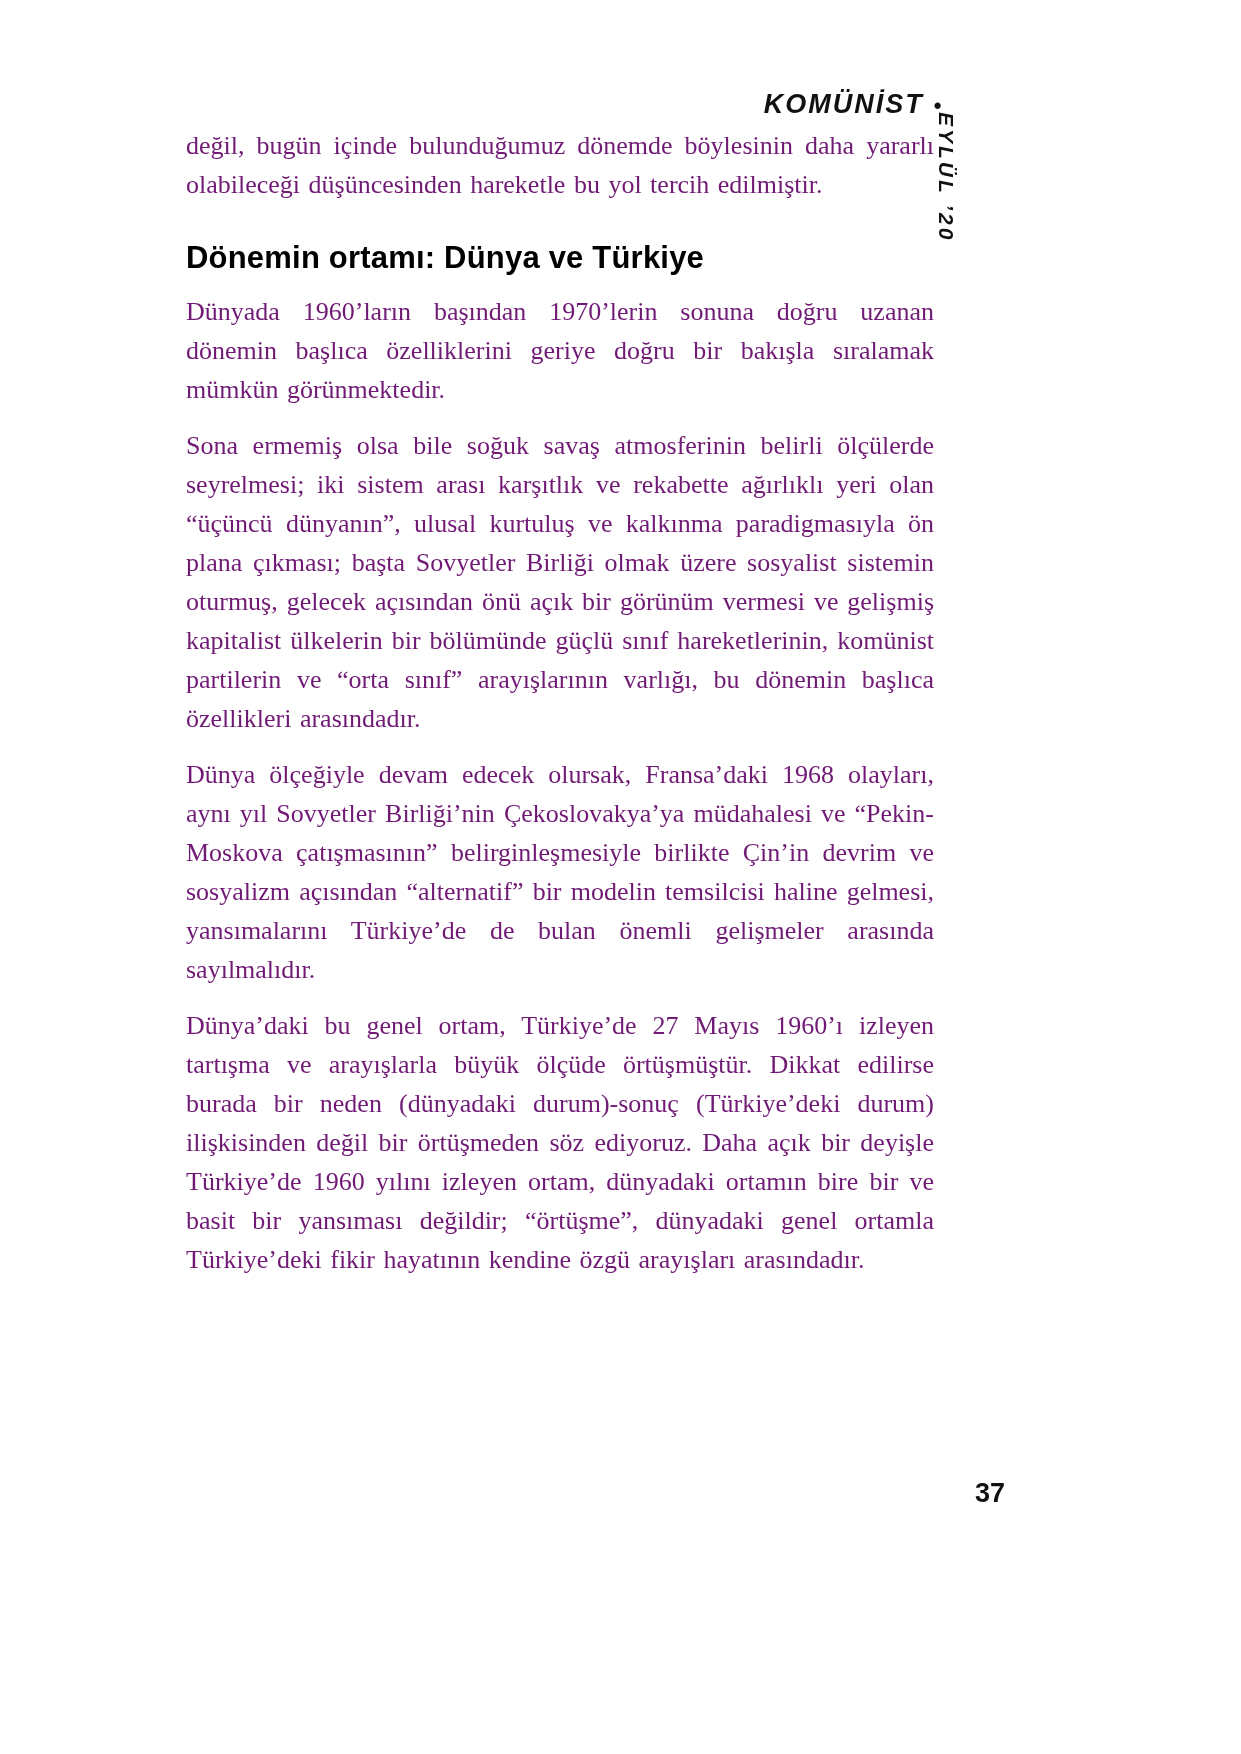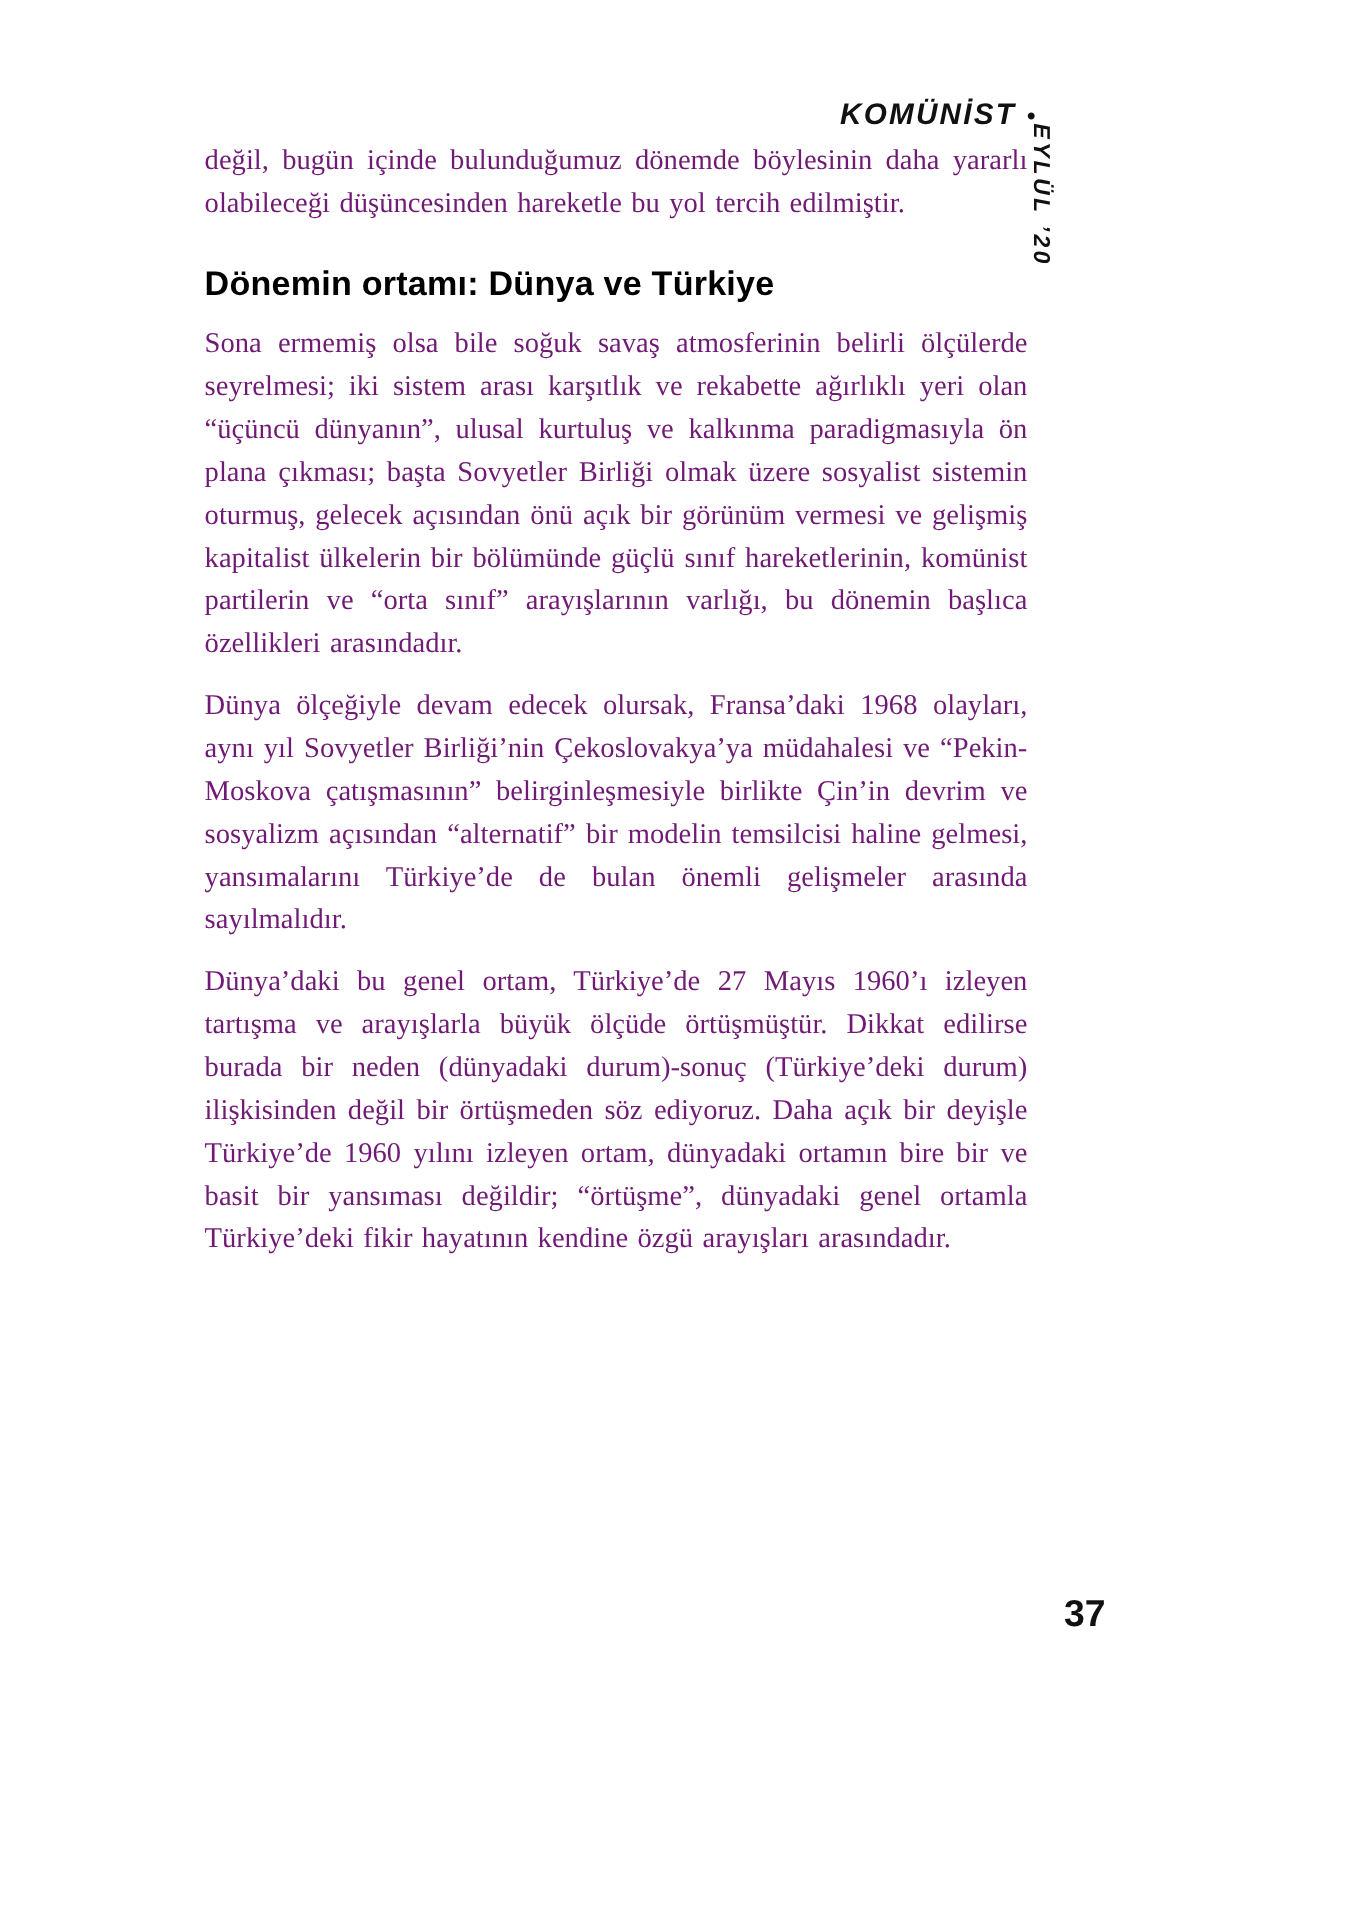--- a/index.html
+++ b/index.html
@@ -79,47 +79,48 @@
     font-weight: 600;
     font-size: 31px;
     color: #000000;
     margin-top: 36px;
     margin-bottom: 16px;
     letter-spacing: 0.2px;
   }
 
   .page-number {
     position: absolute;
-    top: 1448px;
+    top: 1478px;
     left: 700px;
     width: 305px;
     text-align: right;
     font-family: "Liberation Sans", sans-serif;
     font-weight: bold;
-    font-size: 34px;
+    font-size: 27px;
     color: #111111;
   }
 </style>
 </head>
 <body>
 
 <div class="page">
 
   <div class="running-head">
     <span class="journal">KOMÜNİST</span><span class="bullet">•</span>
   </div>
 
   <div class="issue-vertical">EYLÜL ’20</div>
 
   <div class="content">
 
     <p class="body-para">değil, bugün içinde bulunduğumuz dönemde böylesinin daha yararlı olabileceği düşüncesinden hareketle bu yol tercih edilmiştir.</p>
 
     <h2 class="section-heading">Dönemin ortamı: Dünya ve Türkiye</h2>
 
+    <p class="body-para">Dünyada 1960’ların başından 1970’lerin sonuna doğru uzanan dönemin başlıca özelliklerini geriye doğru bir bakışla sıralamak mümkün görünmektedir.</p>
 
     <p class="body-para">Sona ermemiş olsa bile soğuk savaş atmosferinin belirli ölçülerde seyrelmesi; iki sistem arası karşıtlık ve rekabette ağırlıklı yeri olan “üçüncü dünyanın”, ulusal kurtuluş ve kalkınma paradigmasıyla ön plana çıkması; başta Sovyetler Birliği olmak üzere sosyalist sistemin oturmuş, gelecek açısından önü açık bir görünüm vermesi ve gelişmiş kapitalist ülkelerin bir bölümünde güçlü sınıf hareketlerinin, komünist partilerin ve “orta sınıf” arayışlarının varlığı, bu dönemin başlıca özellikleri arasındadır.</p>
 
     <p class="body-para">Dünya ölçeğiyle devam edecek olursak, Fransa’daki 1968 olayları, aynı yıl Sovyetler Birliği’nin Çekoslovakya’ya müdahalesi ve “Pekin-Moskova çatışmasının” belirginleşmesiyle birlikte Çin’in devrim ve sosyalizm açısından “alternatif” bir modelin temsilcisi haline gelmesi, yansımalarını Türkiye’de de bulan önemli gelişmeler arasında sayılmalıdır.</p>
 
     <p class="body-para">Dünya’daki bu genel ortam, Türkiye’de 27 Mayıs 1960’ı izleyen tartışma ve arayışlarla büyük ölçüde örtüşmüştür. Dikkat edilirse burada bir neden (dünyadaki durum)-sonuç (Türkiye’deki durum) ilişkisinden değil bir örtüşmeden söz ediyoruz. Daha açık bir deyişle Türkiye’de 1960 yılını izleyen ortam, dünyadaki ortamın bire bir ve basit bir yansıması değildir; “örtüşme”, dünyadaki genel ortamla Türkiye’deki fikir hayatının kendine özgü arayışları arasındadır.</p>
 
 
   </div>
 

